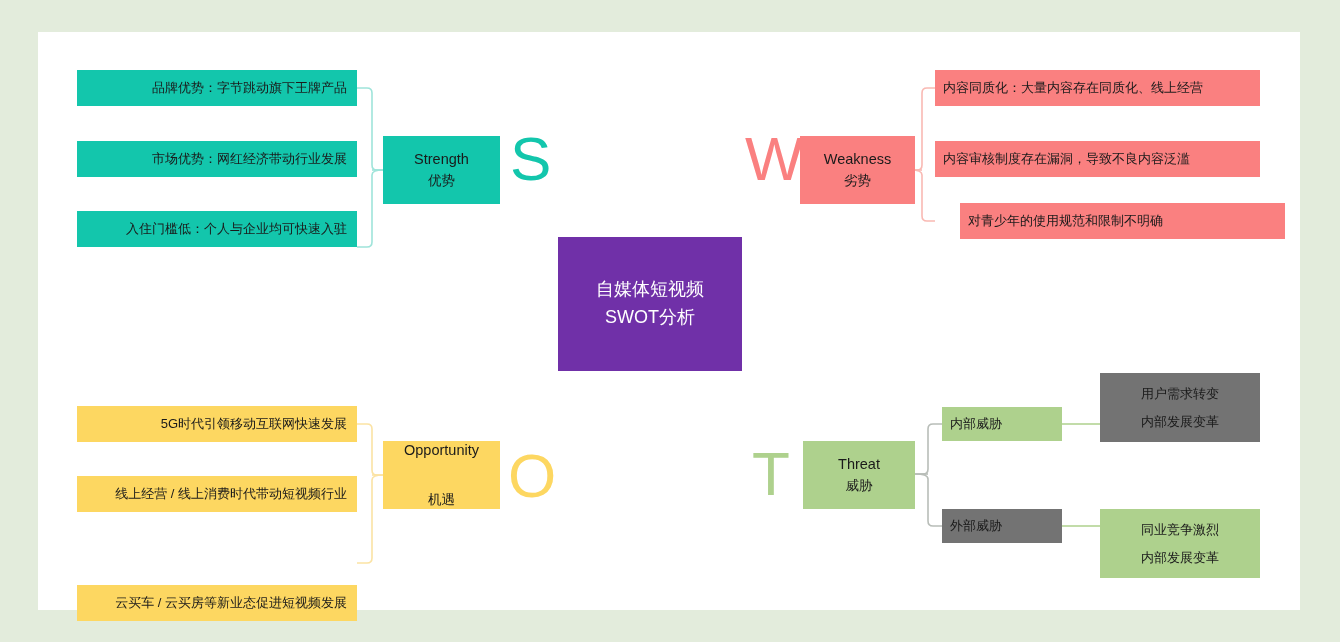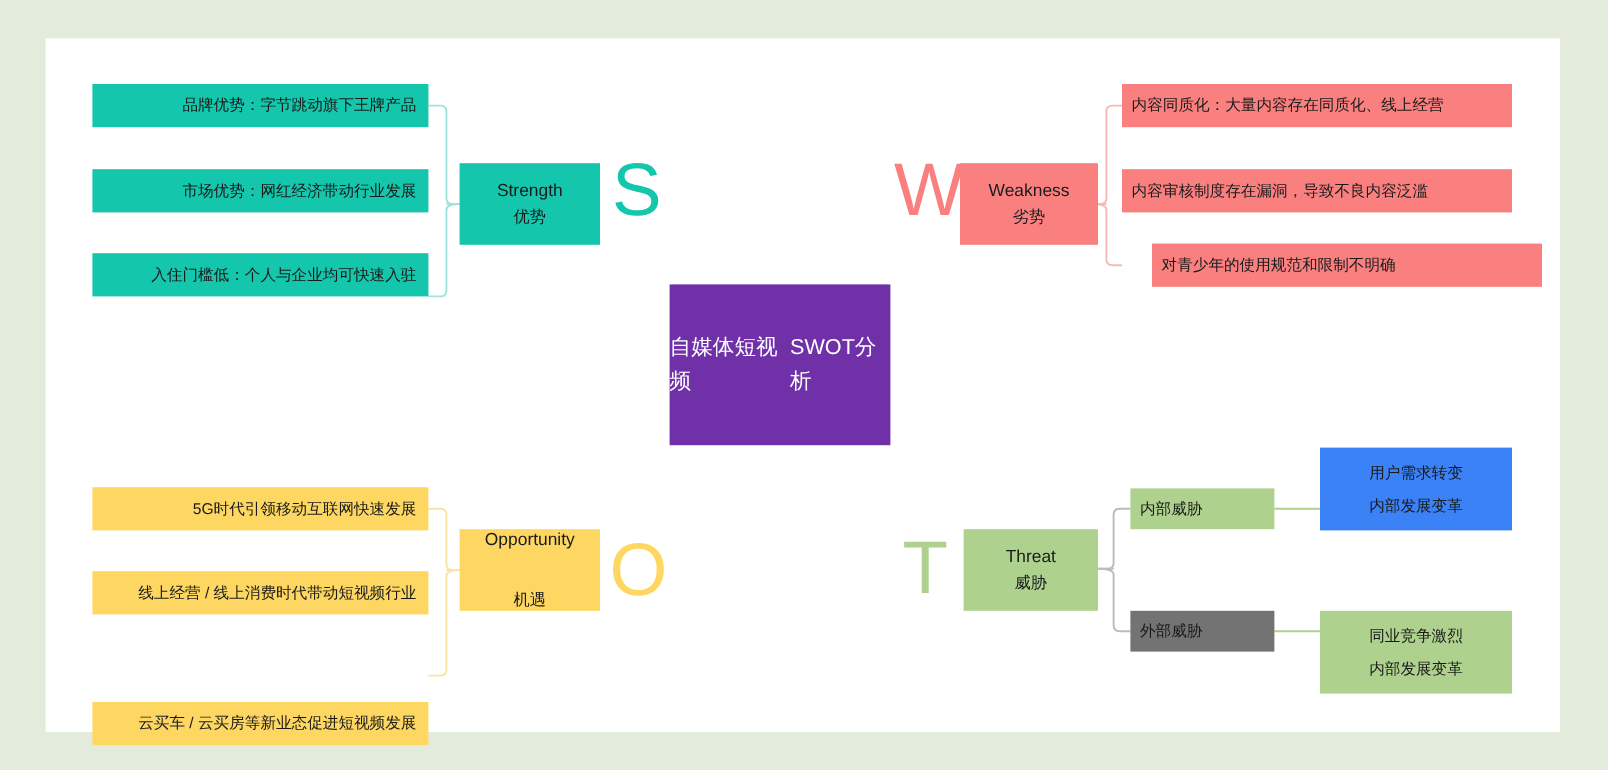--- a/index.html
+++ b/index.html
@@ -62,21 +62,21 @@
   }
   .cat .cn { font-size: 13.5px; }
 
   
   .center-node {
     position: absolute;
     box-sizing: border-box;
     background: #7030a8;
     color: #ffffff;
     display: flex;
-    flex-direction: row;
+    flex-direction: column;
     align-items: center;
     justify-content: center;
     font-size: 18px;
     line-height: 1.55;
   }
 
   
   svg.conn {
     position: absolute;
     left: 0; top: 0;
@@ -186,21 +186,21 @@
     <span class="cn">威胁</span>
   </div>
 
   <div class="node left-text" style="left:942px; top:407px; width:120px; height:34px; background:#aed18d;">
     <span>内部威胁</span>
   </div>
   <div class="node left-text" style="left:942px; top:509px; width:120px; height:34px; background:#737373;">
     <span>外部威胁</span>
   </div>
 
-  <div class="leaf-two" style="left:1100px; top:373px; width:160px; height:69px; background:#3b82f6;">
+  <div class="leaf-two" style="left:1100px; top:373px; width:160px; height:69px; background:#737373;">
     <span>用户需求转变</span>
     <span>内部发展变革</span>
   </div>
   <div class="leaf-two" style="left:1100px; top:509px; width:160px; height:69px; background:#aed18d;">
     <span>同业竞争激烈</span>
     <span>内部发展变革</span>
   </div>
 
 </div>
 

